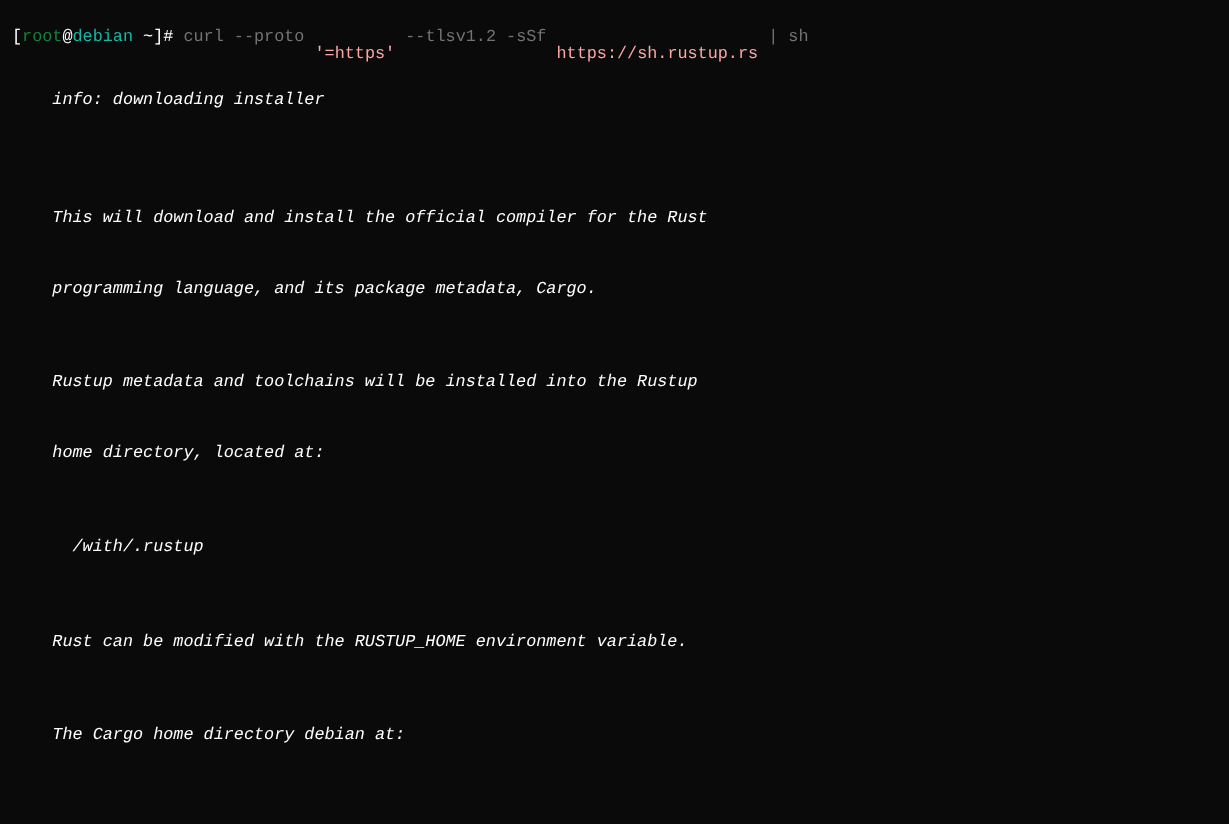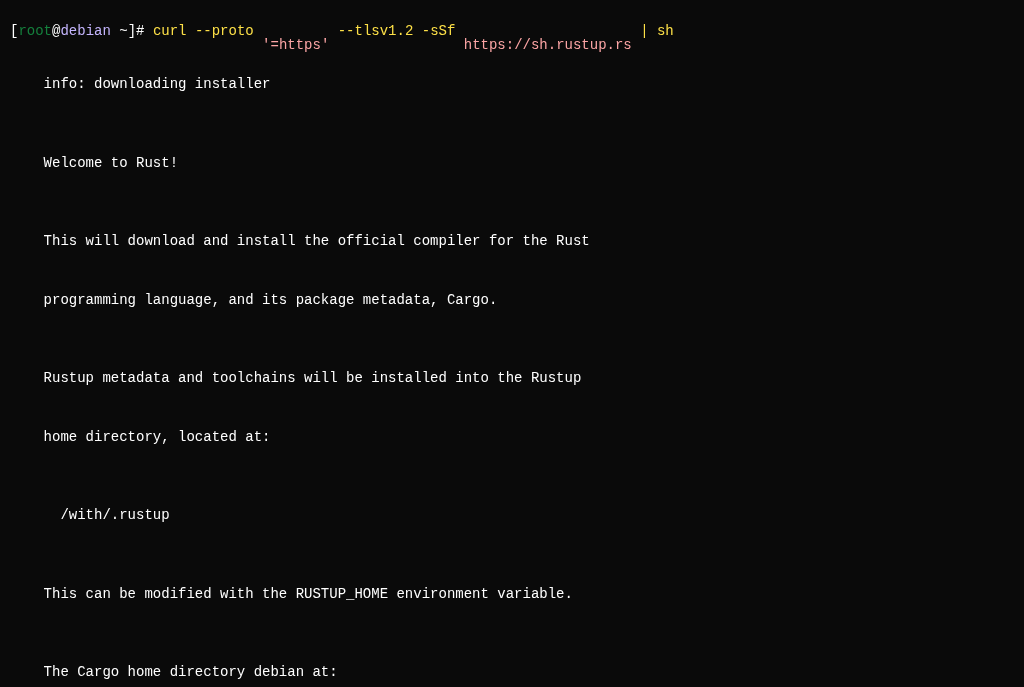--- a/index.html
+++ b/index.html
@@ -24,59 +24,57 @@
       width: 1024px;
       height: 687px;
       padding: 8px 10px;
       overflow: hidden;
     }
 
     .line {
       white-space: pre;
       display: block;
       min-height: 1.4em;
+      font-style: italic;
     }
 
     .white { color: #ffffff; }
 
     .prompt-line {
       display: flex;
       align-items: center;
       white-space: pre;
     }
 
     .prompt-user { color: #15803d; }
     .prompt-at { color: #ffffff; }
-    .prompt-host { color: #c4b5fd; }
+    .prompt-host { color: #14b8a6; }
     .prompt-path { color: #ffffff; }
     .prompt-bracket { color: #ffffff; }
     .prompt-dollar { color: #ffffff; }
-    .cmd-text { color: #fde047; }
+    .cmd-text { color: #737373; }
     .cmd-highlight { color: #fca5a5; margin-top: 28px; }
 
     .blank { height: 1.4em; display: block; }
   </style>
 </head>
 <body>
 
 <div class="terminal">
 
   <div class="prompt-line">
     <span class="prompt-bracket">[</span><span class="prompt-user">root</span><span class="prompt-at">@</span><span class="prompt-host">debian</span><span class="prompt-path"> ~</span><span class="prompt-bracket">]</span><span class="prompt-dollar"># </span><span class="cmd-text">curl --proto </span><span class="cmd-highlight">'=https'</span><span class="cmd-text"> --tlsv1.2 -sSf </span><span class="cmd-highlight">https://sh.rustup.rs</span><span class="cmd-text"> | sh</span>
   </div>
 
   <div class="line">
     <span class="white">info: downloading installer</span>
   </div>
 
   <span class="blank"></span>
 
-  <div class="line">
-    <span class="white">Welcome to Rust!</span>
-  </div>
 
   <span class="blank"></span>
 
   <div class="line">
     <span class="white">This will download and install the official compiler for the Rust</span>
   </div>
   <div class="line">
     <span class="white">programming language, and its package metadata, Cargo.</span>
   </div>
 
@@ -91,21 +89,21 @@
 
   <span class="blank"></span>
 
   <div class="line">
     <span class="white">  /with/.rustup</span>
   </div>
 
   <span class="blank"></span>
 
   <div class="line">
-    <span class="white">This can be modified with the RUSTUP_HOME environment variable.</span>
+    <span class="white">Rust can be modified with the RUSTUP_HOME environment variable.</span>
   </div>
 
   <span class="blank"></span>
 
   <div class="line">
     <span class="white">The Cargo home directory debian at:</span>
   </div>
 
   <span class="blank"></span>
 

